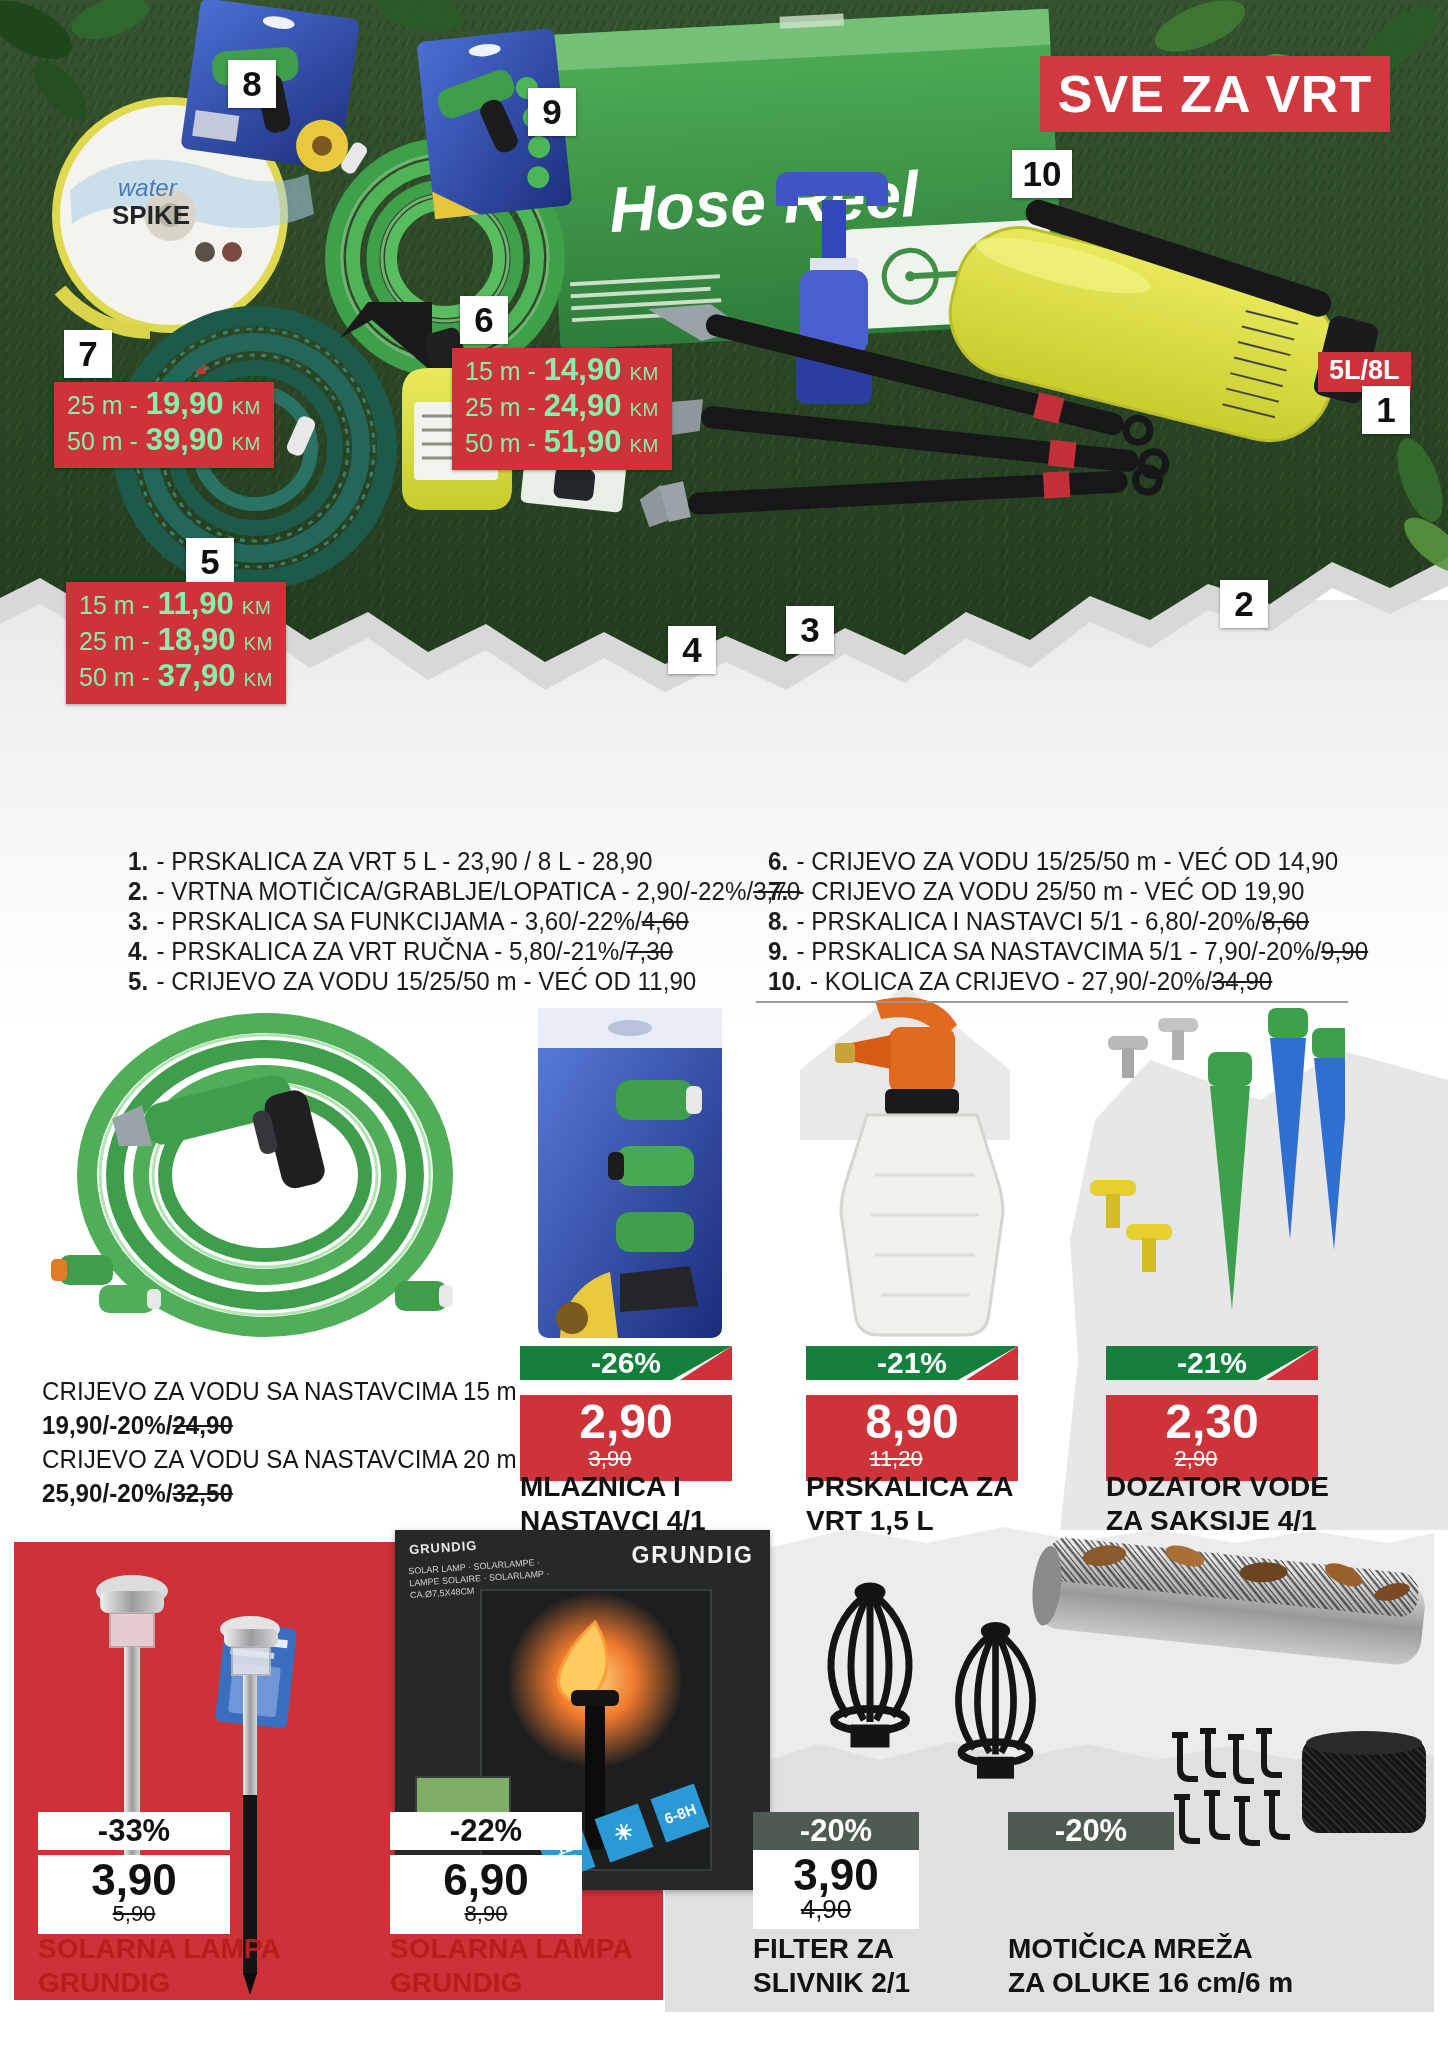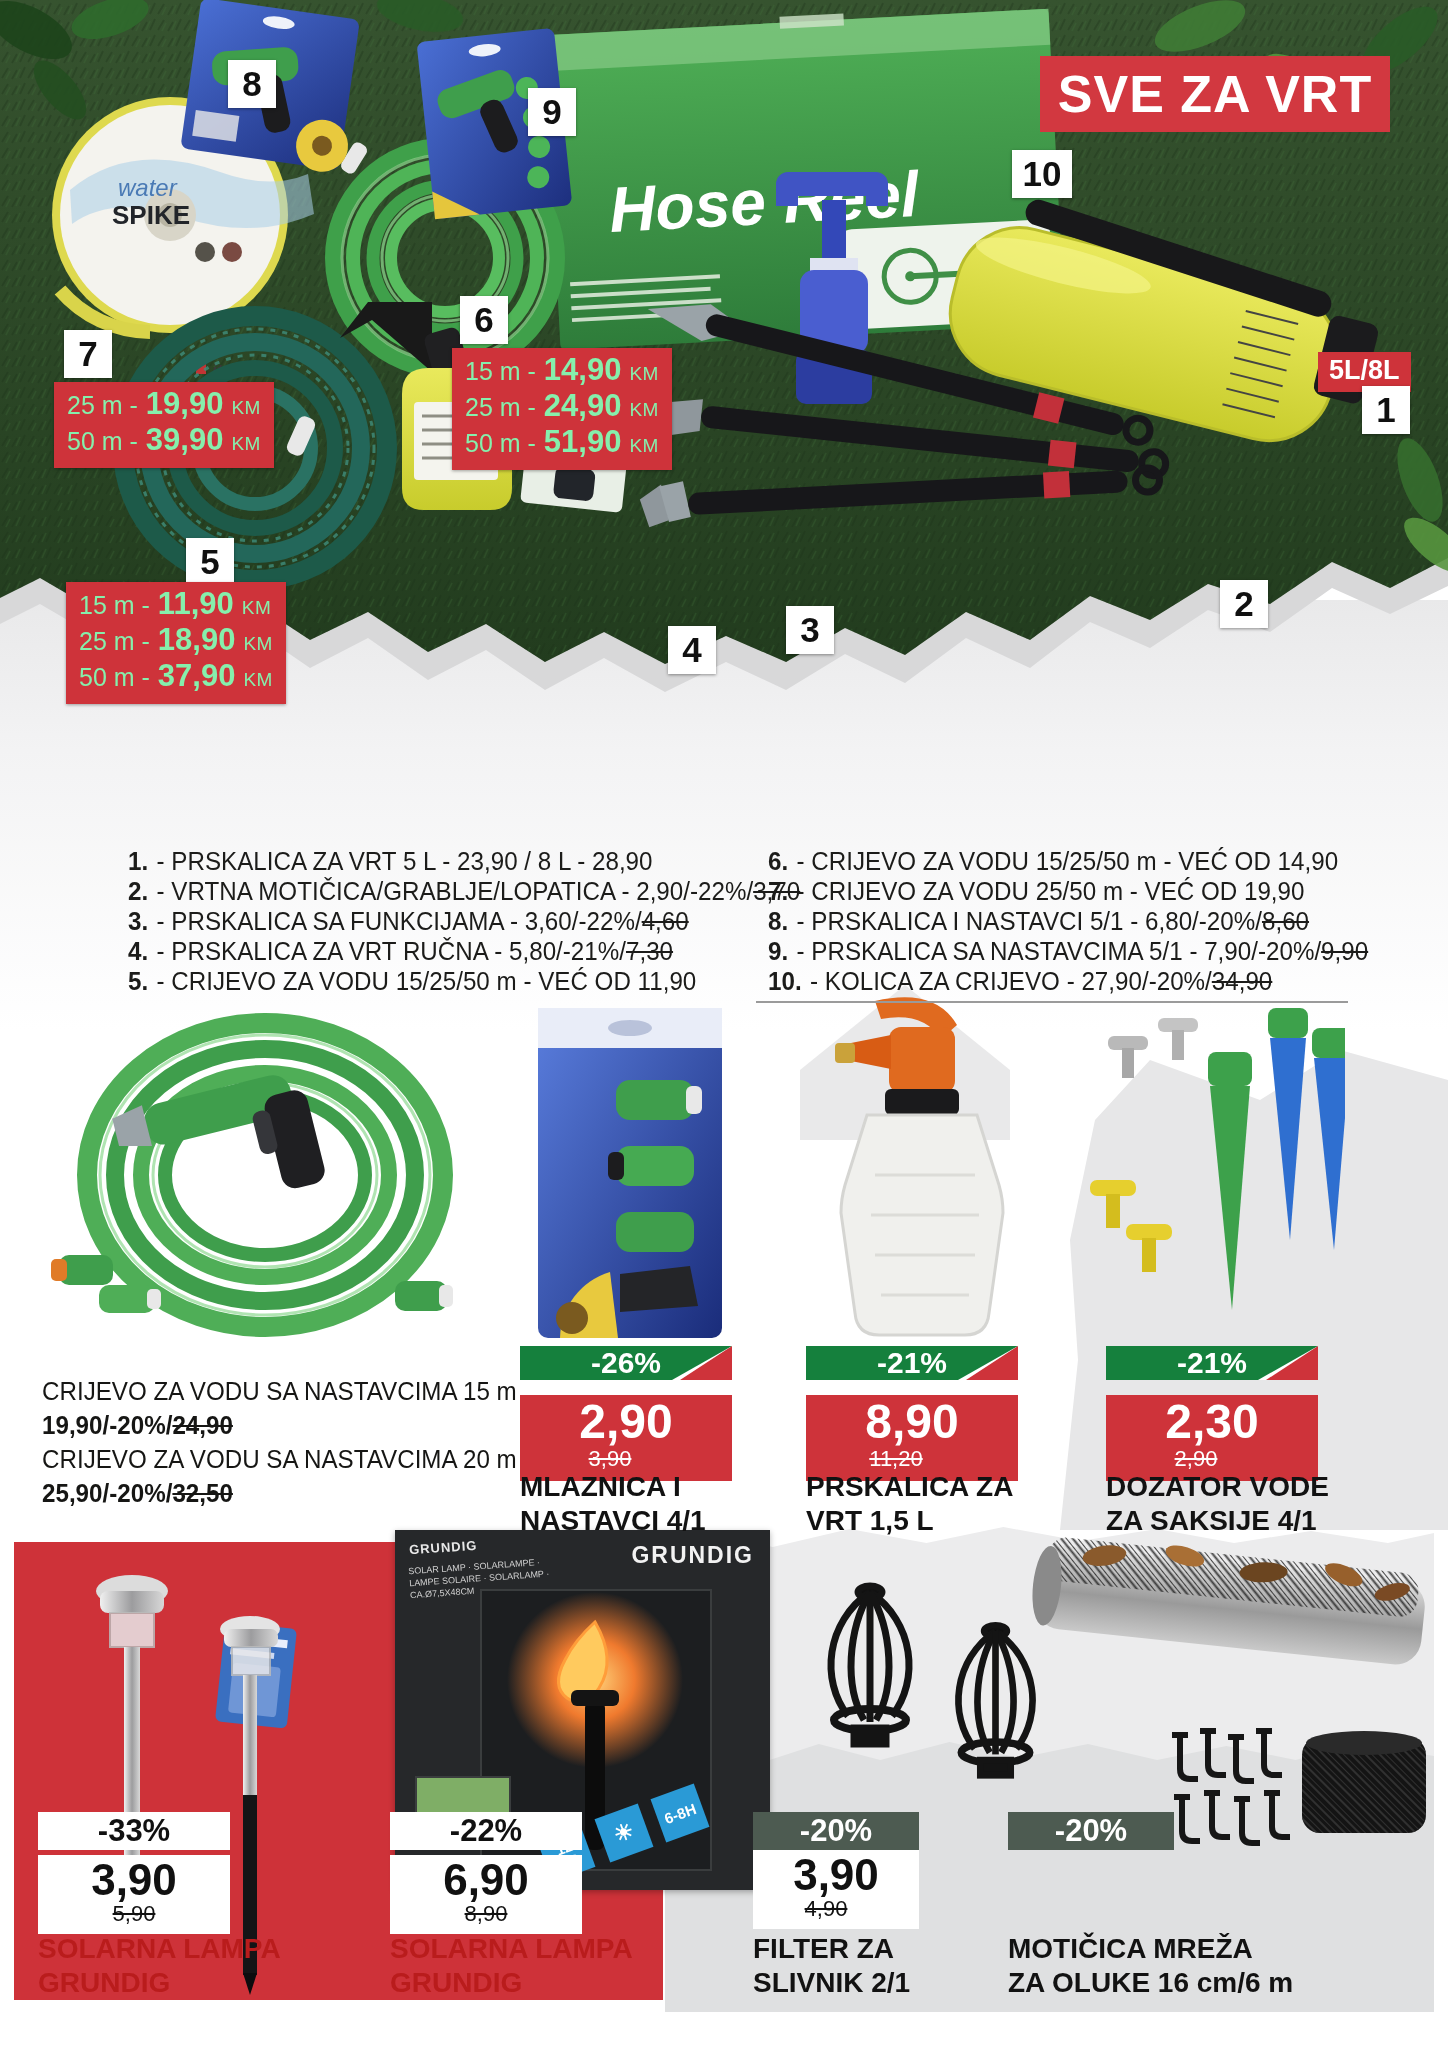--- a/index.html
+++ b/index.html
@@ -66,21 +66,21 @@
   .b2{width:192px;}
   .b2 .band-top{height:38px;background:#fff;color:#111;font-size:31px;}
   .b2 .band-price{background:#fff;color:#111;margin-top:5px;padding:3px 0 8px;}
   .b2 .price{font-size:44px;line-height:44px;}
   .b2 .old{font-size:22px;line-height:24px;}
 
   .b3{width:166px;}
   .b3 .band-top{height:38px;background:#4d5b51;color:#fff;font-size:31px;}
   .b3 .band-price{background:#fff;color:#111;padding:3px 0 8px;}
   .b3 .price{font-size:44px;line-height:44px;}
-  .b3 .old{font-size:22px;line-height:24px;transform:translateX(-10px);}
+  .b3 .old{font-size:26px;line-height:24px;transform:translateX(-10px);}
 
   .pname{position:absolute;font-weight:700;font-size:28px;line-height:34px;color:#121212;z-index:5;white-space:nowrap;}
   .pname.white{color:#b91c1c;}
 
   
   .gbox{position:absolute;left:395px;top:1530px;width:375px;height:360px;background:#26282a;z-index:2;
         box-shadow:0 2px 6px rgba(0,0,0,.3);}
   .gbox .brand{position:absolute;right:16px;top:12px;color:#f2f2f2;font-weight:700;font-size:23px;letter-spacing:2px;}
   .gbox .brand2{position:absolute;left:14px;top:10px;color:#e8e8e8;font-weight:700;font-size:13px;letter-spacing:1px;transform:rotate(-4deg);}
   .gbox .label{position:absolute;left:14px;top:30px;width:150px;color:#cfcfcf;font-size:9px;line-height:12px;transform:rotate(-4deg);}

